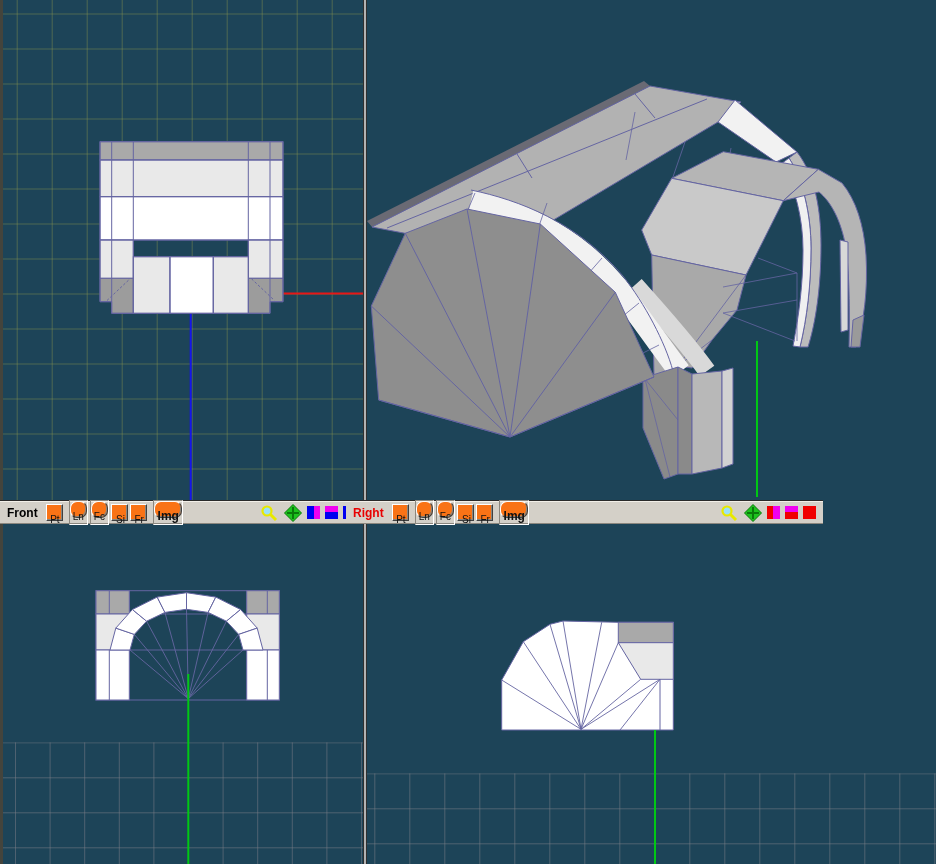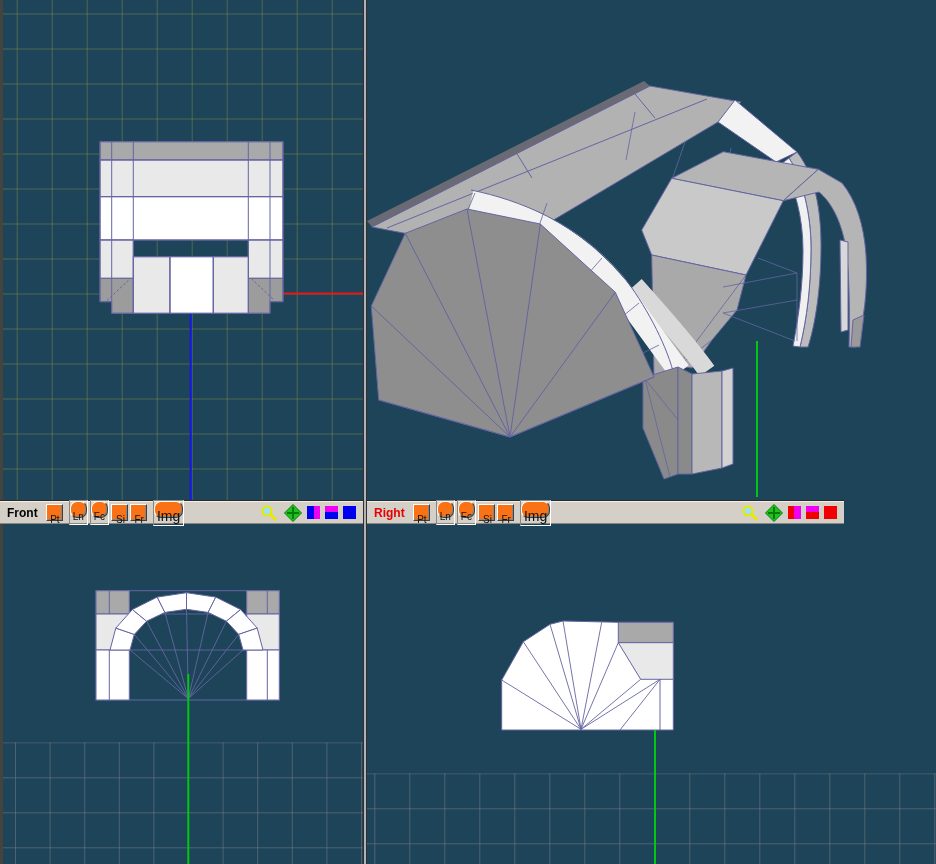--- a/index.html
+++ b/index.html
@@ -10,32 +10,32 @@
   #vp-tr{left:367px;top:0;width:569px;height:500px;}
   #vp-bl{left:3px;top:524px;width:361px;height:340px;}
   #vp-br{left:367px;top:524px;width:569px;height:340px;}
   .left-border{position:absolute;left:0;top:0;width:3px;height:864px;background:#44443c;}
   .divider-v{position:absolute;left:363px;top:0;width:4px;height:864px;
              background:linear-gradient(90deg,#303030 0 1px,#b2b2b2 1px 3px,#303030 3px 4px);}
   .toolbar{position:absolute;top:500px;height:24px;background:#d4d0c8;box-sizing:border-box;
            border-top:1px solid #2a2a2a;box-shadow:inset 0 1px 0 #f2efe8, inset 0 -1px 0 #8a867e;
            display:flex;align-items:center;z-index:5;}
   #tb-left{left:0;width:363px;}
-  #tb-right{left:367px;width:477px;}
+  #tb-right{left:346px;width:477px;}
   .tb-label{font-size:12px;font-weight:bold;margin:0 7px 0 7px;letter-spacing:0;}
   .lbl-blue{color:#000000;}
   .lbl-red{color:#e80000;}
   .tb-btn{height:17px;min-width:17px;padding:7px 2px;margin:0 1px;background:#f97316;
           font-family:"Liberation Sans",sans-serif;font-size:10px;color:#111;line-height:15px;
           border:1px solid;border-color:#ffffff #404040 #404040 #ffffff;
           box-shadow:inset -1px -1px 0 #8a867e;text-align:right;}
   .tb-group{display:inline-block;border:1px solid;border-color:#8a867e #ffffff #ffffff #8a867e;
             padding:0;margin:0 1px;}
   .tb-group .tb-btn{margin:0;border-radius:7px;}
-  .btn-img{min-width:28px;font-size:14px;}
+  .btn-img{min-width:28px;font-size:12px;font-weight:bold;}
   .tb-icons{margin-left:auto;margin-right:7px;display:flex;align-items:center;gap:5px;}
   .sq{width:13px;height:13px;}
   .sq-v-blue{background:linear-gradient(90deg,#0000f0 0 50%,#f000f0 50% 100%);}
   .sq-h-blue{background:linear-gradient(180deg,#f000f0 0 50%,#0000f0 50% 100%);}
   .sq-s-blue{background:#0000f0;}
   .sq-v-red{background:linear-gradient(90deg,#f00000 0 50%,#f000f0 50% 100%);}
   .sq-h-red{background:linear-gradient(180deg,#f000f0 0 50%,#f00000 50% 100%);}
   .sq-s-red{background:#f00000;}
   svg{display:block;}
 </style>

